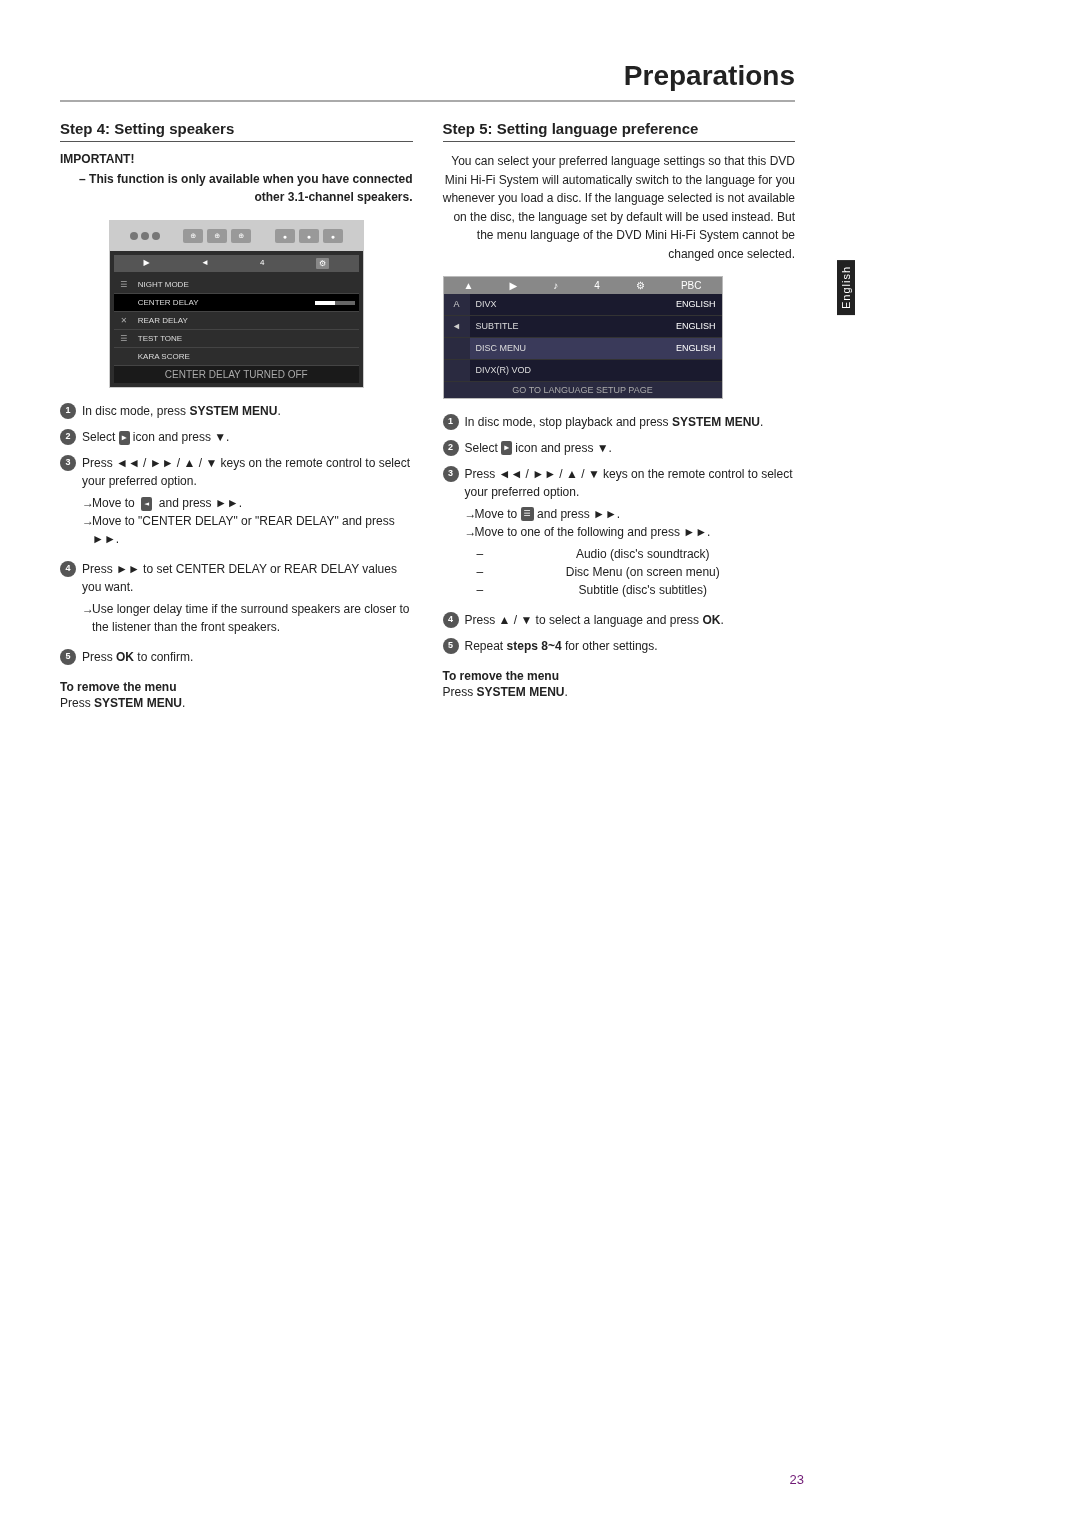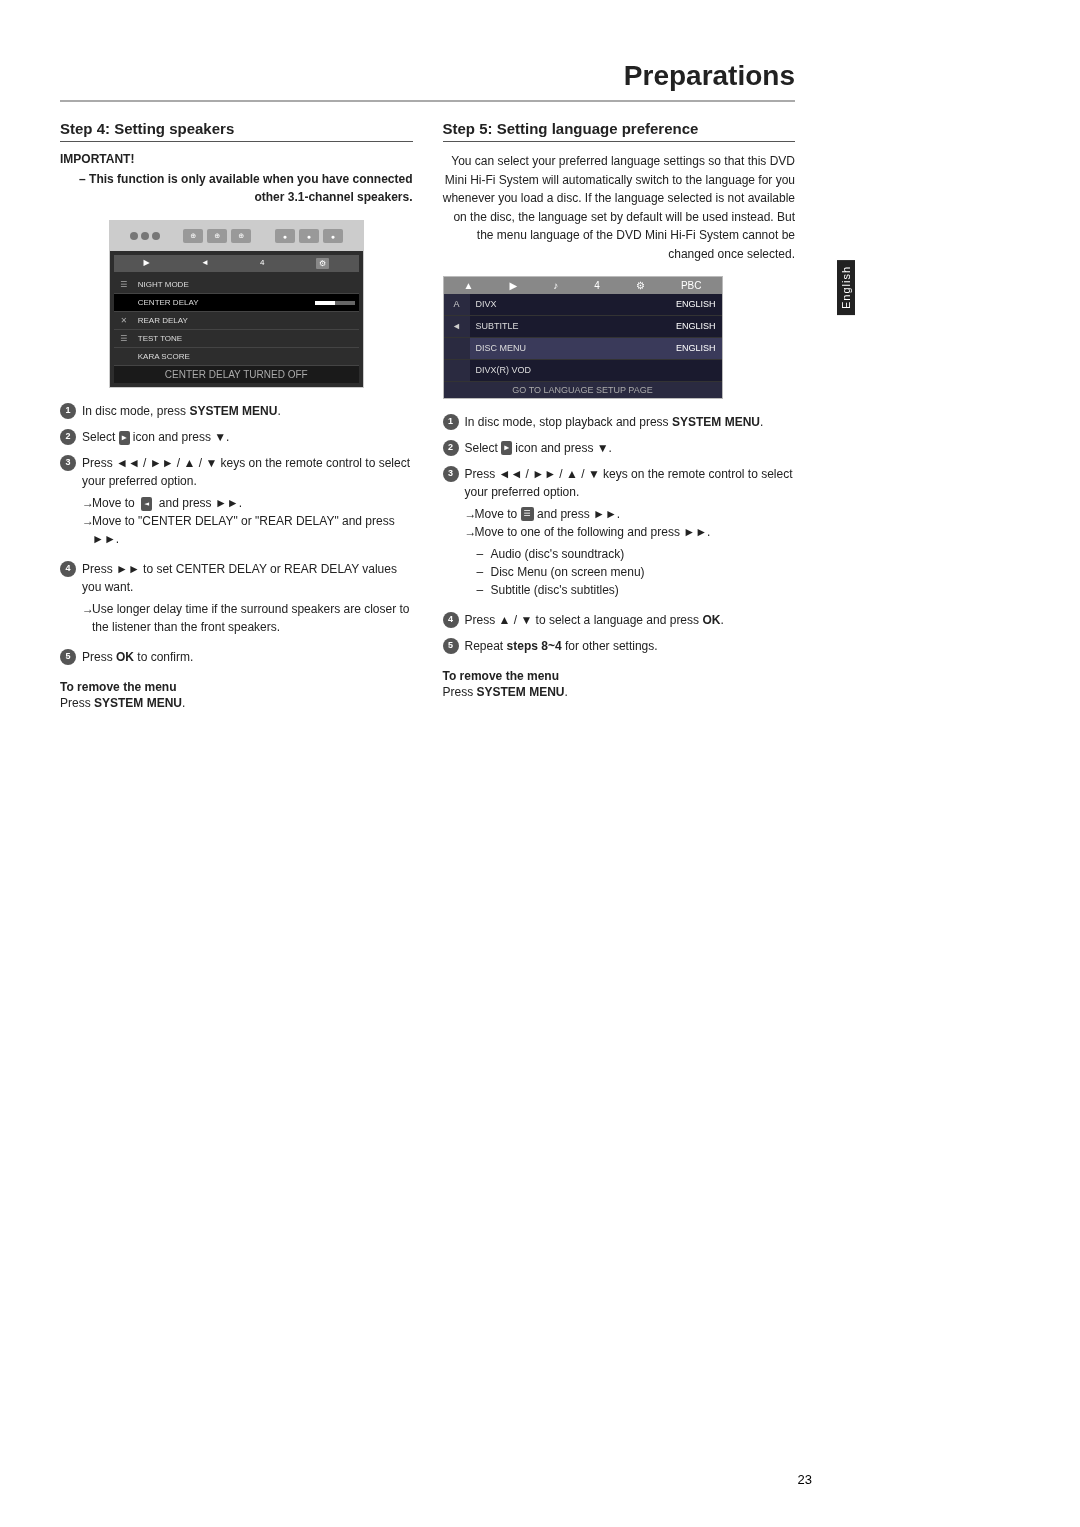--- a/index.html
+++ b/index.html
@@ -150,20 +150,21 @@
       content: "→";
       position: absolute;
       left: 0;
     }
 
     
     .dash-list {
       list-style: none;
       margin: 4px 0 4px 12px;
       padding: 0;
+      text-align: center;
     }
 
     .dash-item {
       font-size: 12px;
       line-height: 1.5;
       padding-left: 14px;
       position: relative;
     }
 
     .dash-item::before {
@@ -259,23 +260,23 @@
       font-size: 9px;
       color: #aaa;
       text-align: center;
       padding: 3px;
     }
 
     
     .page-number {
       position: absolute;
       bottom: 40px;
-      right: 43px;
+      right: 51px;
       font-size: 13px;
-      color: #000000;
+      color: #701a75;
     }
 
     
     .icon-inline {
       display: inline-block;
       background: #555;
       color: #fff;
       font-size: 8px;
       padding: 1px 3px;
       border-radius: 2px;

